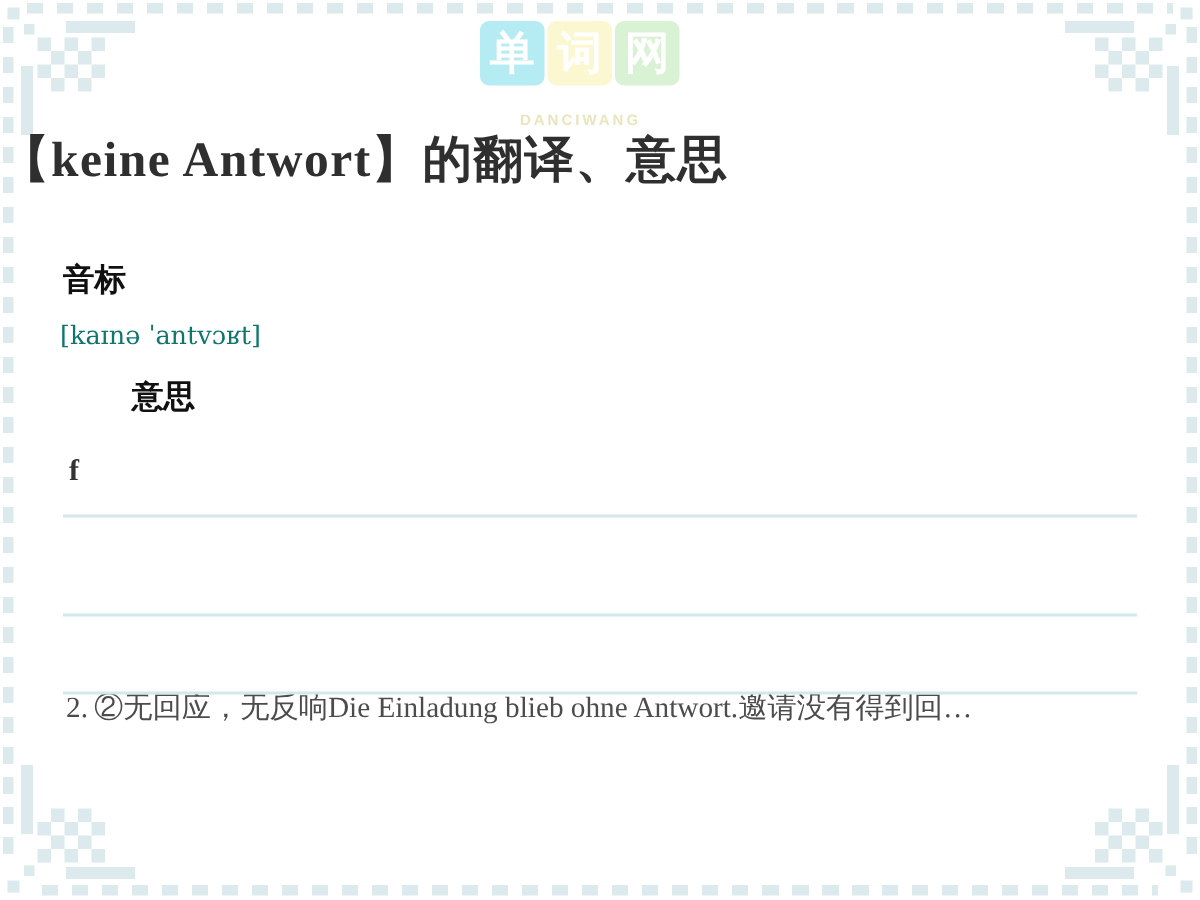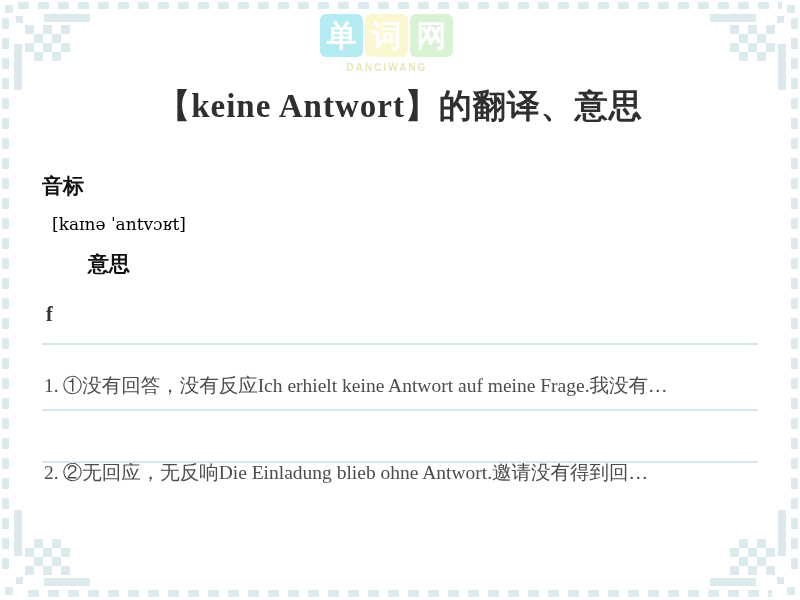--- a/index.html
+++ b/index.html
@@ -28,33 +28,33 @@
   .corner.br { bottom:0; right:0; transform:scale(-1,-1); }
   
   .logo { position:absolute; top:14px; left:320px; width:134px; text-align:center; cursor:pointer; }
   .logo-blocks { display:flex; gap:2px; }
   .logo-block {
     width:43px; height:43px; border-radius:6px; color:#ffffff;
     font-family:"Liberation Sans","DejaVu Sans",sans-serif; font-weight:bold;
     font-size:30px; line-height:43px; text-align:center;
   }
   .logo-subtitle {
-    margin-top:5px; font-family:"Liberation Sans","DejaVu Sans",sans-serif;
+    margin-top:18px; font-family:"Liberation Sans","DejaVu Sans",sans-serif;
     font-size:10px; letter-spacing:2px; color:#e9e5bd; font-weight:bold;
   }
   
   .title {
-    position:absolute; top:84px; left:0; width:100%; text-align:center;
+    position:absolute; top:84px; left:0; width:100%; text-align:left;
     font-size:33px; font-weight:bold; color:#2f2f2f; letter-spacing:1px;
   }
   
   .section-label { position:absolute; left:42px; font-size:21px; font-weight:bold; color:#111111; }
   .label-phonetic { top:172px; }
-  .phonetic-value { position:absolute; left:40px; top:214px; font-size:17px; color:#000000;
-                    font-family:"DejaVu Serif","Liberation Serif",serif;margin-left:12px; }
+  .phonetic-value { position:absolute; left:40px; top:214px; font-size:17px; color:#0f766e;
+                    font-family:"DejaVu Serif","Liberation Serif",serif; }
   .label-meaning  { top:250px;margin-left:46px; }
   .gender { position:absolute; left:46px; top:303px; font-size:20px; font-weight:600; color:#333333; }
   
   .divider { position:absolute; left:42px; width:716px; height:2px; background:var(--divider); }
   .divider-1 { top:343px; } .divider-2 { top:409px; } .divider-3 { top:461px; }
   .meaning-item { position:absolute; left:44px; width:714px; font-size:19.5px; color:#4c4c4c;
                   line-height:26px; white-space:nowrap; overflow:hidden; cursor:pointer; }
   .meaning-item-1 { top:373px; }
   .meaning-item-2 { top:424px;margin-top:36px; }
   .meaning-item .num { margin-right:4px; }
@@ -120,23 +120,20 @@
   <h1 class="title">【keine Antwort】的翻译、意思</h1>
 
   <div class="section-label label-phonetic">音标</div>
   <div class="phonetic-value">[kaɪnə ˈantvɔʁt]</div>
 
   <div class="section-label label-meaning">意思</div>
   <div class="gender">f</div>
 
   <div class="divider divider-1"></div>
 
-  <div class="meaning-item meaning-item-1">
-    <span class="num">1.</span><span>①没有回答，没有反应Ich erhielt keine Antwort auf meine Frage.我没有…</span>
-  </div>
 
   <div class="divider divider-2"></div>
 
   <div class="meaning-item meaning-item-2">
     <span class="num">2.</span><span>②无回应，无反响Die Einladung blieb ohne Antwort.邀请没有得到回…</span>
   </div>
 
   <div class="divider divider-3"></div>
 
 </div>

